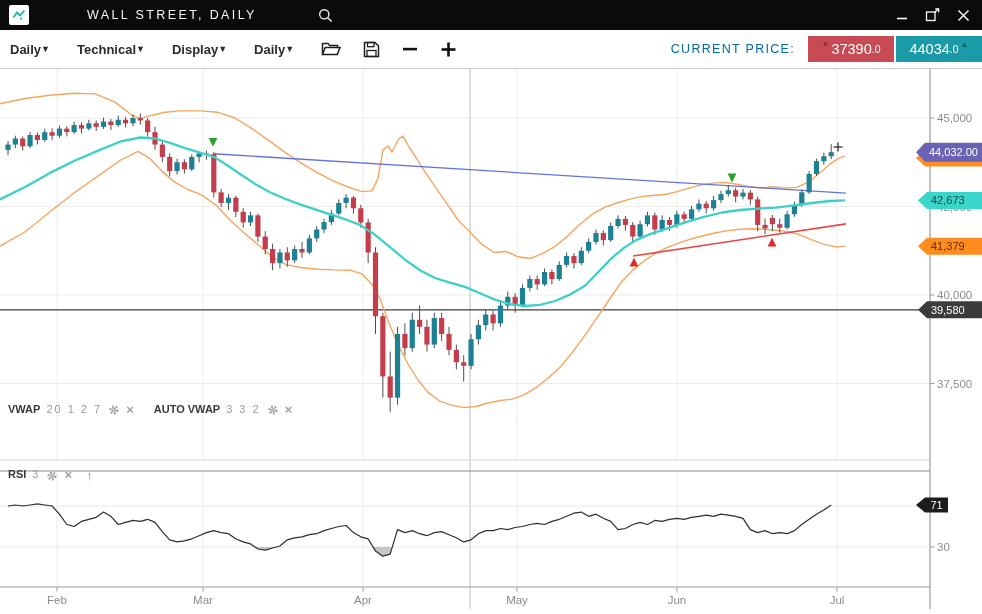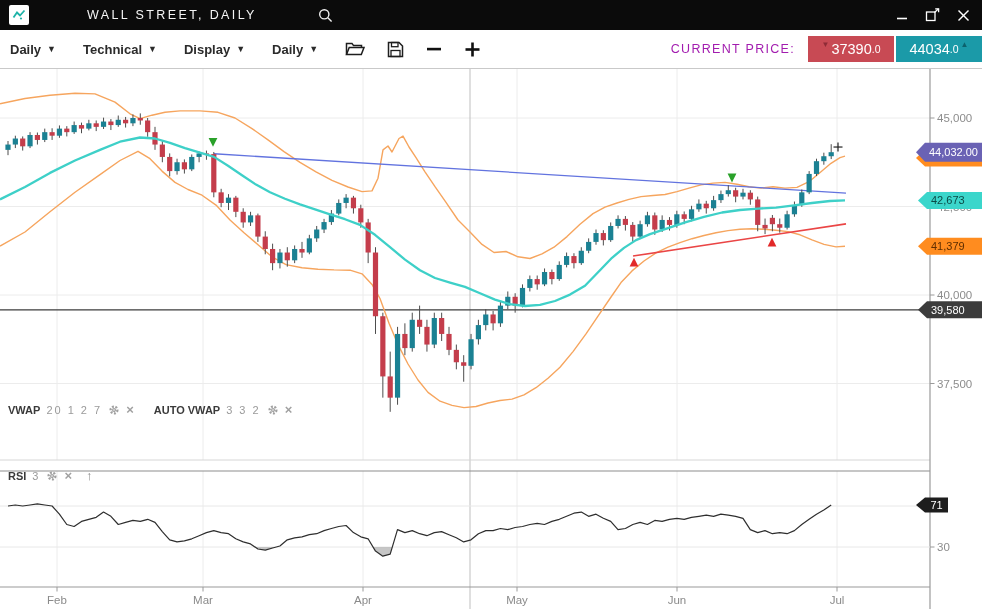--- a/index.html
+++ b/index.html
@@ -4,34 +4,34 @@
 <style>
   html,body{margin:0;padding:0;background:#fff;width:982px;height:614px;overflow:hidden;
     font-family:"Liberation Sans",sans-serif;-webkit-font-smoothing:antialiased;}
   .titlebar{height:30px;background:#0b0b0b;display:flex;align-items:center;padding:0 12px 0 9px;box-sizing:border-box;gap:48px;}
   .app-icon{width:20px;height:20px;background:#fff;border-radius:2px;display:flex;align-items:center;justify-content:center;margin-right:10px;flex:0 0 auto;}
   .title{color:#f5f5f5;font-size:12.5px;letter-spacing:2.4px;font-weight:400;white-space:nowrap;}
   .search-btn{margin-left:13px;display:flex;align-items:center;cursor:pointer;}
   .win-controls{margin-left:auto;display:flex;align-items:center;gap:17px;}
   .win-btn{display:flex;align-items:center;cursor:pointer;}
   .toolbar{height:39px;background:#fff;border-bottom:1px solid #c9c9c9;display:flex;align-items:center;padding-left:10px;box-sizing:border-box;}
-  .menu{display:flex;align-items:center;gap:6px;margin-right:27px;font-size:13px;font-weight:700;color:#2b2b2b;cursor:pointer;white-space:nowrap;}
+  .menu{display:flex;align-items:center;margin-right:27px;font-size:13px;font-weight:700;color:#2b2b2b;cursor:pointer;white-space:nowrap;}
   .caret{font-size:9px;color:#2b2b2b;line-height:1;}
   .tool-icon{margin-right:22px;display:flex;align-items:center;cursor:pointer;}
-  .cp-label{margin-left:auto;font-size:12.5px;letter-spacing:1.3px;color:#a21caf;white-space:nowrap;}
+  .cp-label{margin-left:auto;font-size:12.5px;letter-spacing:1.3px;color:#0369a1;white-space:nowrap;}
   .badge{height:26px;width:86px;display:flex;align-items:center;justify-content:center;color:#fff;font-size:14.5px;font-weight:500;cursor:pointer;flex:0 0 auto;}
   .badge .dec{font-size:10.5px;}
   .badge .arr{font-size:8px;line-height:1;position:relative;top:-4px;}
   .badge-red{background:#c84a54;margin-left:13px;}
   .badge-red .arr{color:#8e2b36;margin-right:2px;}
   .badge-teal{background:#1b9aa8;margin-left:2px;}
   .badge-teal .arr{color:#0c626d;margin-left:2px;}
   .chart-wrap{position:relative;width:982px;height:545px;}
   .chart-wrap svg.main{position:absolute;left:0;top:0;}
-  .ind-row{position:absolute;left:8px;display:flex;align-items:center;gap:6px;font-size:11px;color:#9a9a9a;white-space:nowrap;}
+  .ind-row{position:absolute;left:8px;display:flex;gap:6px;font-size:11px;color:#9a9a9a;white-space:nowrap;}
   .ind-row .name{font-weight:700;color:#3a3a3a;}
   .ind-row .params{color:#9a9a9a;letter-spacing:2px;}
   .icon-x{color:#a0a0a0;font-weight:700;font-size:13px;line-height:1;cursor:pointer;}
   .icon-up{color:#8a8a8a;font-size:13px;margin-left:8px;cursor:pointer;}
   .gear{cursor:pointer;display:flex;align-items:center;}
 </style>
 </head>
 <body>
 
 <div class="titlebar">

